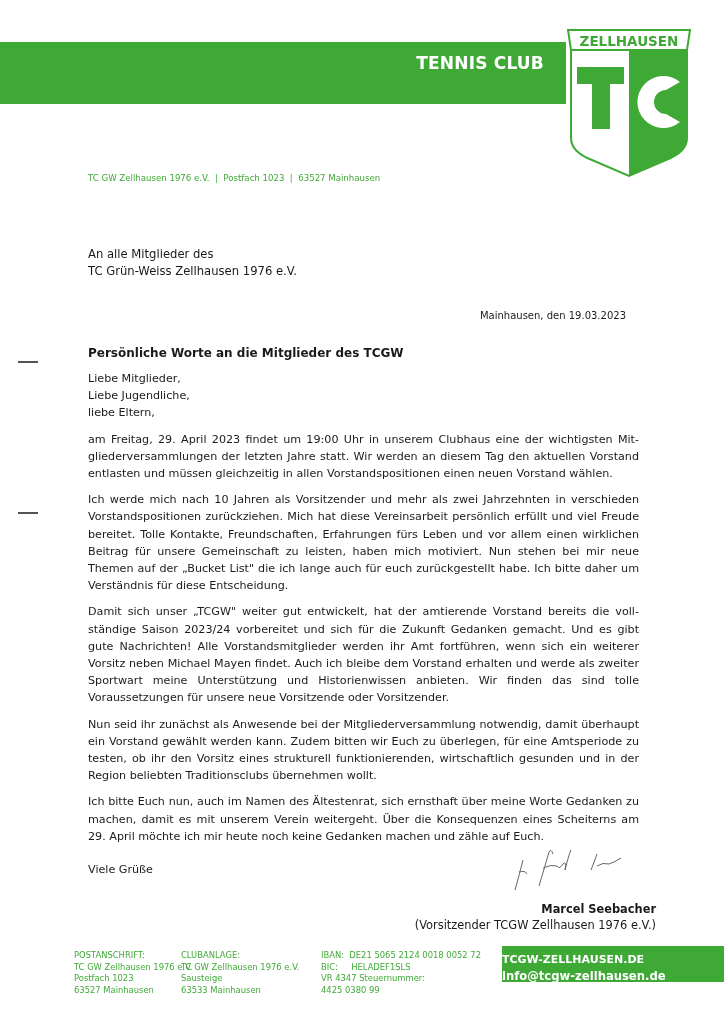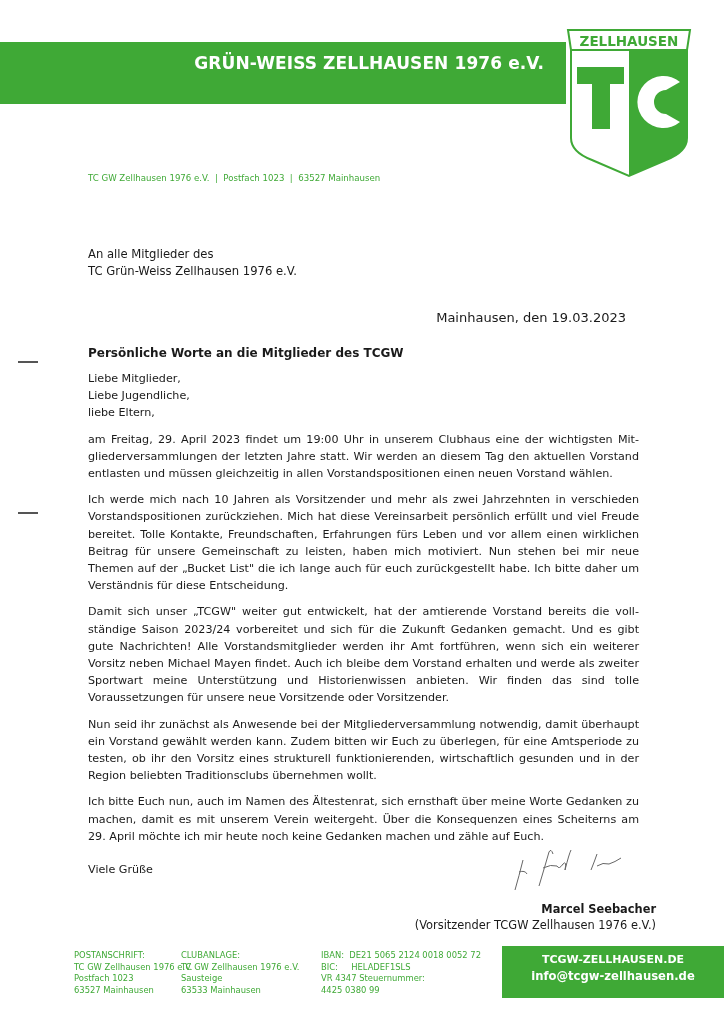--- a/index.html
+++ b/index.html
@@ -14,21 +14,21 @@
   .header-title .l1 { font-size: 17px; letter-spacing: 0.2px; }
   .header-title .l2 { font-size: 17px; letter-spacing: 0.1px; }
 
   .logo { left: 566px; top: 26px; width: 126px; height: 152px; }
 
   .sender-line { left: 88px; top: 173px; font-size: 8.6px; color: #3fa936; white-space: pre; }
 
   
   .recipient { left: 88px; top: 246px; font-size: 11.6px; line-height: 17px; color: #1a1a1a; }
 
-  .date { right: 98px; top: 310px; font-size: 13px; color: #1a1a1a; margin-left: 21px; }
+  .date { right: 98px; top: 310px; font-size: 10px; color: #1a1a1a; margin-left: 21px; }
 
   .subject { left: 88px; top: 346px; font-size: 12px; font-weight: bold; color: #1a1a1a; }
 
   .fold-mark { left: 18px; width: 20px; height: 1.5px; background: #555; }
 
   
   .body-text { left: 88px; top: 370px; width: 551px; font-size: 11.15px; line-height: 17.2px; color: #1a1a1a; }
   .body-text p { margin: 0 0 9px 0; text-align: justify; hyphens: manual; }
   .body-text p.salutation { text-align: left; }
   .body-text p.closing { text-align: left; margin-top: 16px; }
@@ -36,31 +36,31 @@
   .signature { left: 505px; top: 846px; width: 140px; height: 50px; }
   .sig-name { right: 68px; top: 902px; font-size: 11.4px; font-weight: bold; }
   .sig-title { right: 68px; top: 918px; font-size: 11.4px; }
 
   
   .footer-col { top: 950px; font-size: 8.4px; line-height: 11.6px; color: #3fa936; }
   .footer-col div { white-space: nowrap; }
   .fc1 { left: 41px; margin-left: 33px; }
   .fc2 { left: 181px; }
   .fc3 { left: 321px; }
-  .footer-box { left: 502px; top: 946px; width: 222px; height: 52px; background: #3fa936;
-                color: #fff; font-weight: bold; text-align: center; }
+  .footer-box { left: 502px; top: 946px; width: 222px; height: 36px; background: #3fa936;
+                color: #fff; font-weight: bold; }
   .footer-box .w1 { font-size: 11px; margin-top: 6px; line-height: 16px; }
   .footer-box .w2 { font-size: 11.6px; line-height: 16px; }
 </style>
 </head>
 <body>
 
 <div class="abs header-bar"></div>
 <div class="abs header-title">
-  <div class="l2">GRÜN-WEISS ZELLHAUSEN 1976 e.V.</div>
+  <div class="l1">TENNIS CLUB</div>
 </div>
 
 <svg class="abs logo" viewBox="0 0 126 152">
 
   <path d="M2 4 L124 4 L121 24 L5 24 Z" fill="#ffffff" stroke="#3fa936" stroke-width="2"></path>
   <text x="63" y="20" text-anchor="middle" font-family="DejaVu Sans, sans-serif" font-weight="bold" font-size="13.5" fill="#3fa936">ZELLHAUSEN</text>
 
   <defs>
     <clipPath id="shieldClip">
       <path d="M5 24 L121 24 L121 112 Q121 126 100 134 L63 150 L26 134 Q5 126 5 112 Z"></path>

